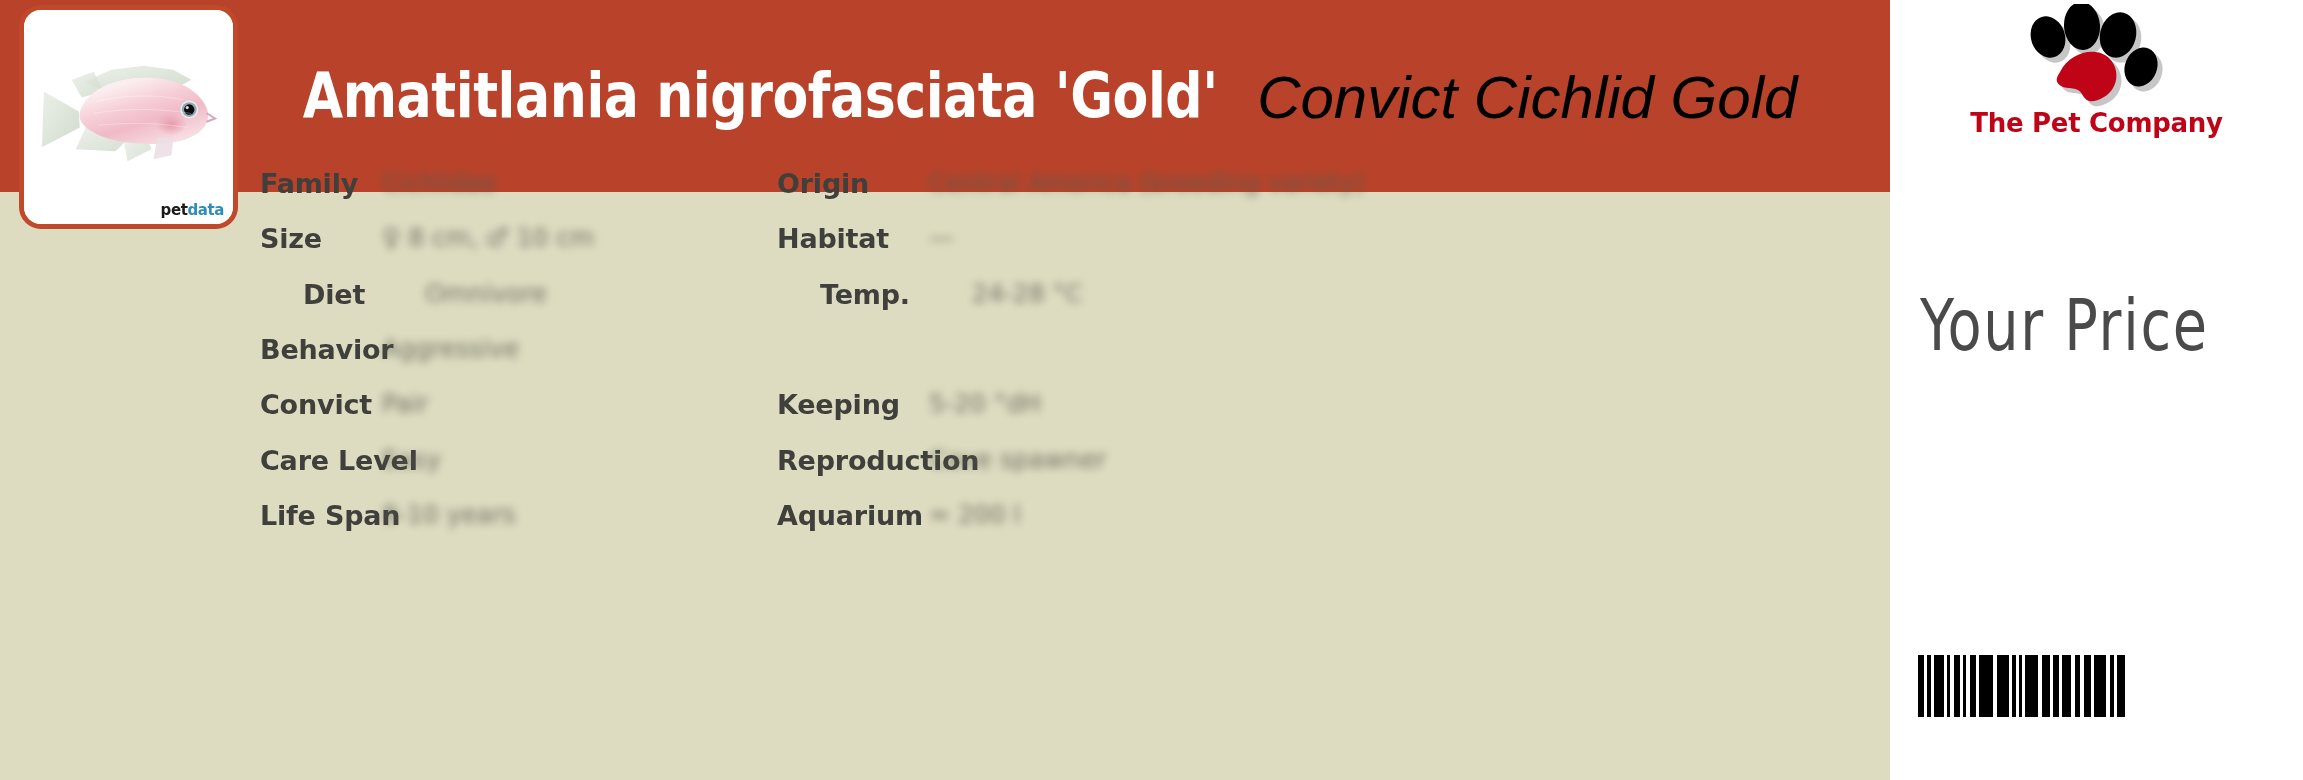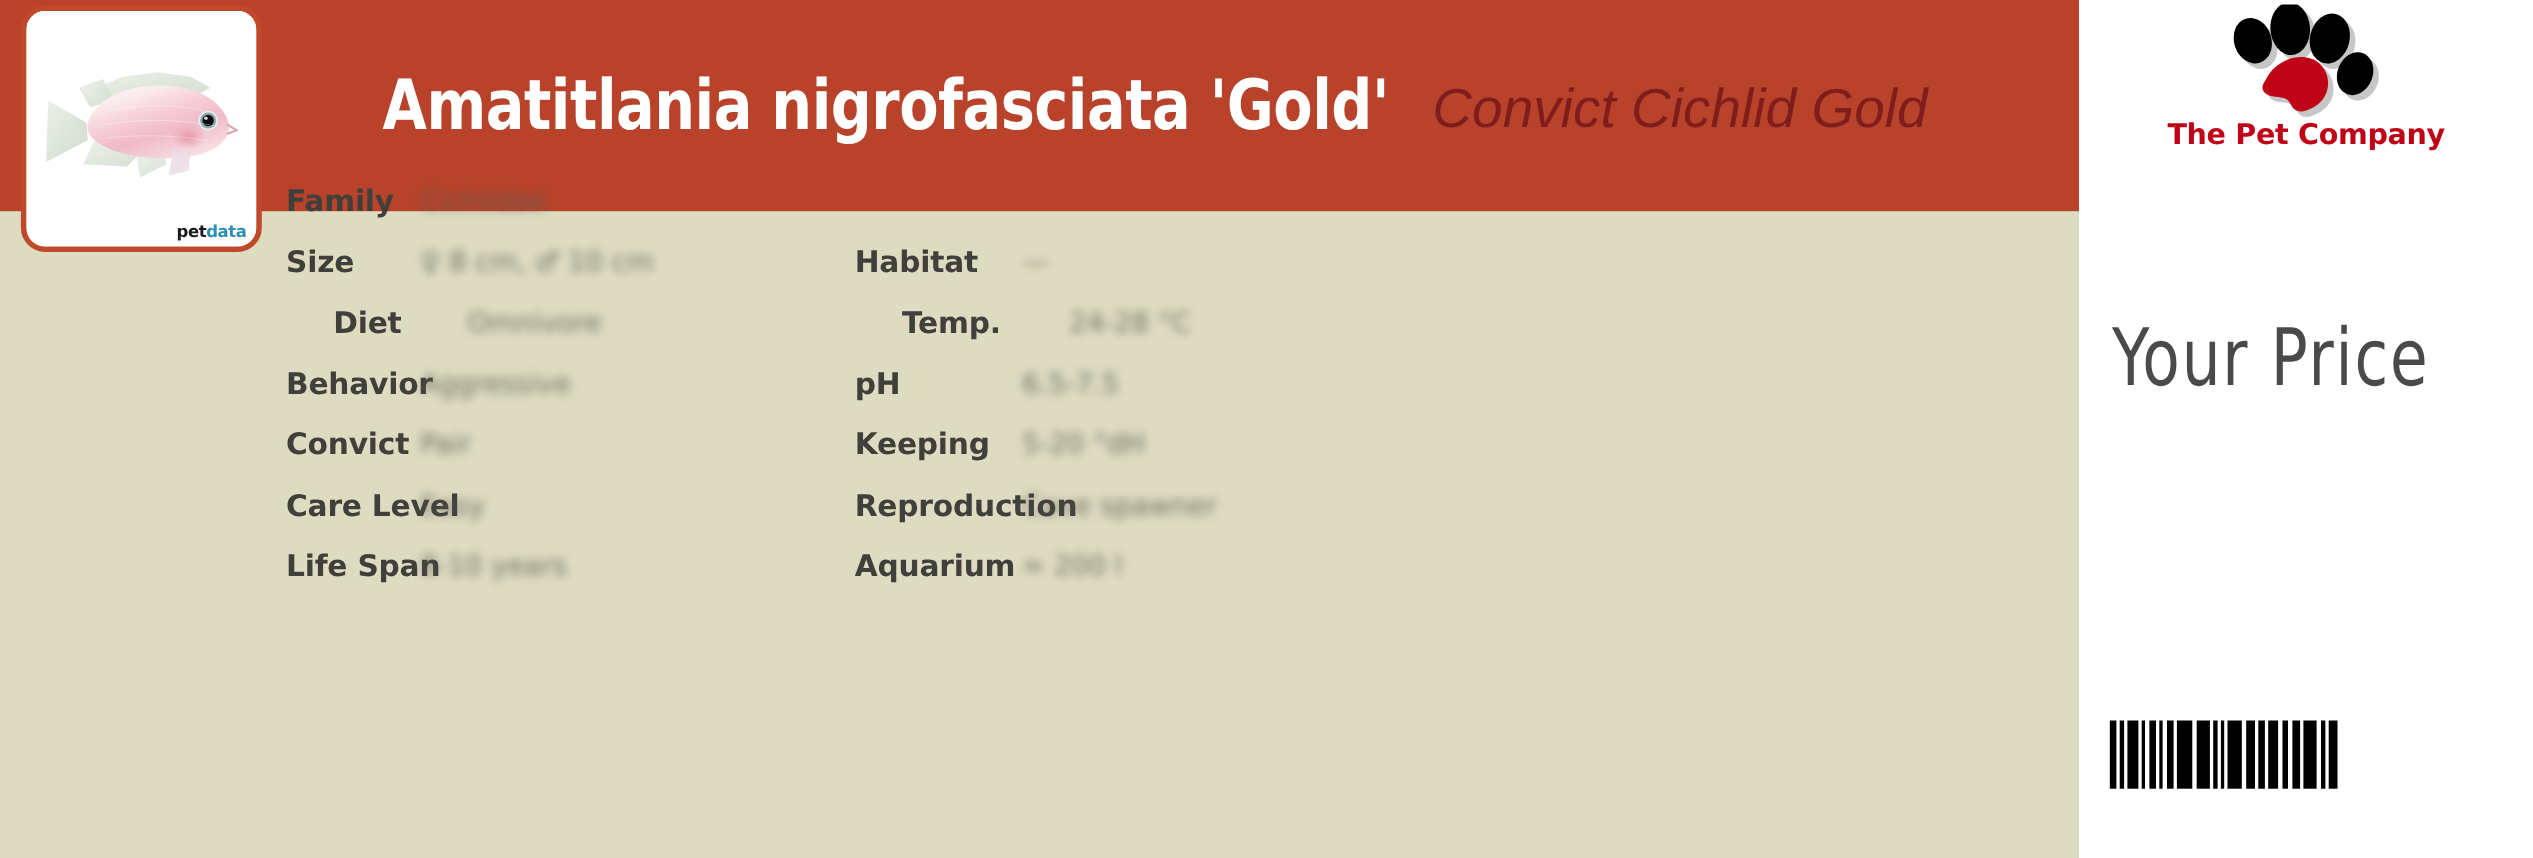--- a/index.html
+++ b/index.html
@@ -36,35 +36,35 @@
     color:#ffffff;
     font-family:"DejaVu Sans Condensed","Liberation Sans",sans-serif;
     font-weight:bold;
     font-size:63px;
     letter-spacing:-0.5px;
     line-height:1.05;
     white-space:nowrap;
     transform:scaleX(0.92);
   }
   #common-name{
-    color:#7f1d1d;
+    color:#000000;
     font-family:"Liberation Sans",sans-serif;
     font-style:italic;
     font-weight:normal;
-    font-size:50px;
+    font-size:60px;
     line-height:1.1;
     margin-top:4px;
     white-space:nowrap;
   }
 
   
   #photo-card{
     position:absolute; left:19px; top:5px;
     width:219px; height:224px;
-    background:#ffffff;
+    background:#fef9c3;
     border:5px solid #c0492b;
     border-radius:22px;
     overflow:hidden;
     box-sizing:border-box;
   }
   #fish-photo{
     position:absolute; left:0; top:0; width:100%; height:100%;
   }
   #petdata-mark{
     position:absolute; right:9px; bottom:6px;
@@ -261,31 +261,31 @@
         <span class="spec-label">Care Level</span>
         <span class="spec-value">Easy</span>
       </div>
       <div class="spec-row r6">
         <span class="spec-label">Life Span</span>
         <span class="spec-value">8-10 years</span>
       </div>
     </div>
 
     <div class="spec-col" id="col-right">
+      <div class="spec-row r0">
+        <span class="spec-label">Origin</span>
+        <span class="spec-value">Central America (breeding variety)</span>
+      </div>
       <div class="spec-row r1">
         <span class="spec-label">Habitat</span>
         <span class="spec-value">—</span>
       </div>
       <div class="spec-row r2">
         <span class="spec-label">Temp.</span>
         <span class="spec-value">24-28 °C</span>
-      </div>
-      <div class="spec-row r3">
-        <span class="spec-label">pH</span>
-        <span class="spec-value">6.5-7.5</span>
       </div>
       <div class="spec-row r4">
         <span class="spec-label">Keeping</span>
         <span class="spec-value">5-20 °dH</span>
       </div>
       <div class="spec-row r5">
         <span class="spec-label">Reproduction</span>
         <span class="spec-value">Cave spawner</span>
       </div>
       <div class="spec-row r6">

